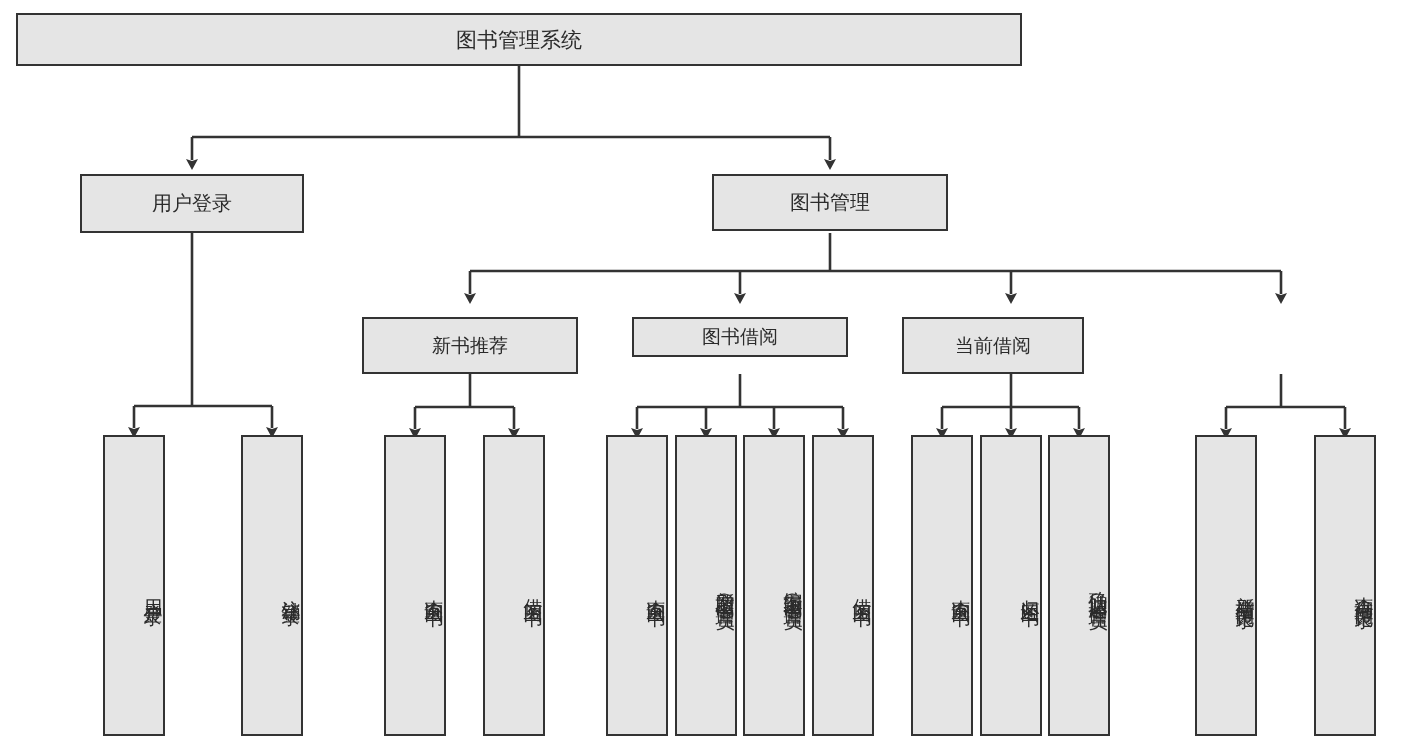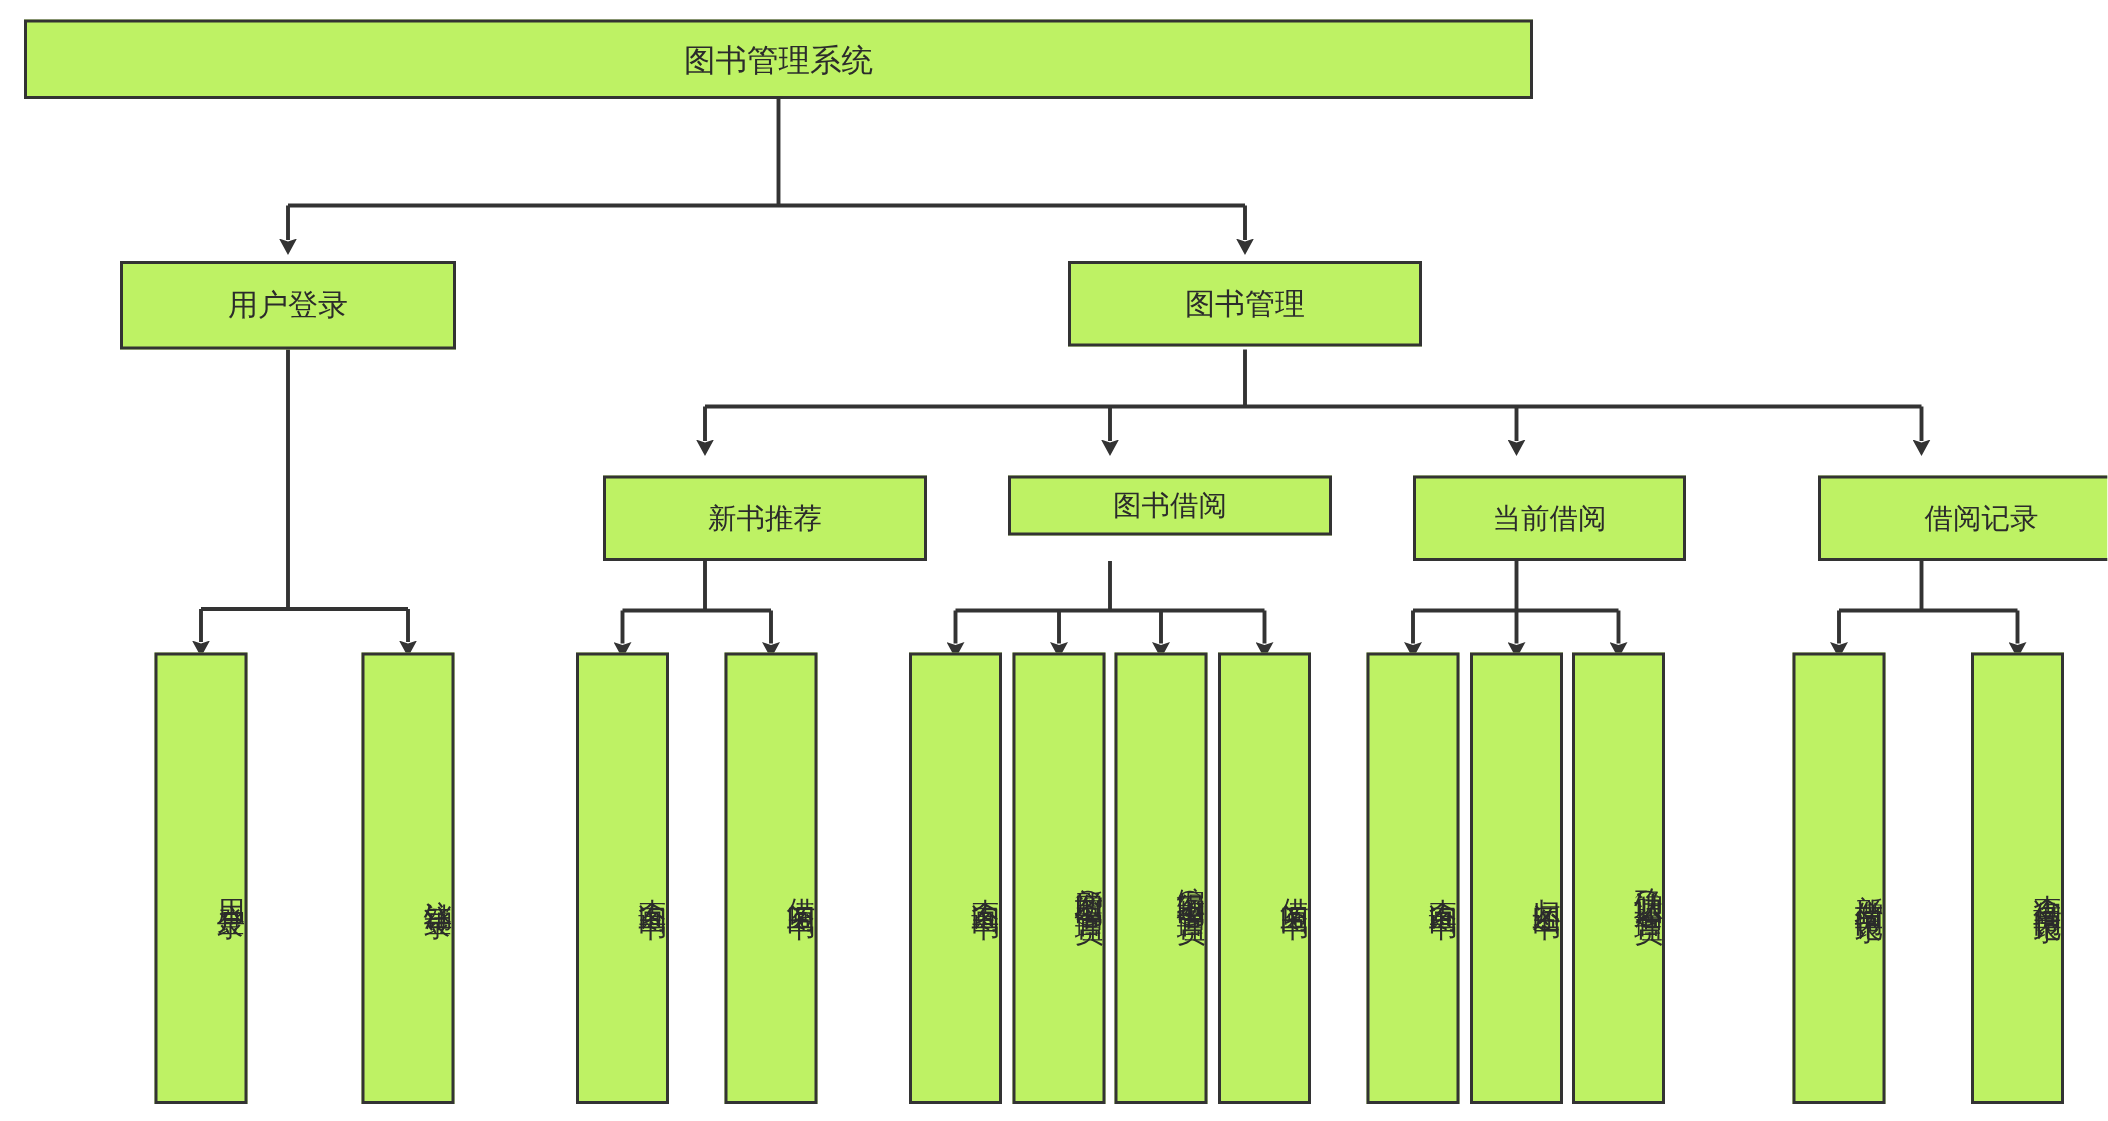--- a/index.html
+++ b/index.html
@@ -14,36 +14,35 @@
     position: relative;
     width: 1405px;
     height: 747px;
     background: #ffffff;
     overflow: hidden;
   }
   .node {
     position: absolute;
     box-sizing: border-box;
     border: 2px solid #333333;
-    background: #bef264;
+    background: #e5e5e5;
     display: flex;
     align-items: center;
     justify-content: center;
     color: #2b2b2b;
     text-align: center;
   }
   .node.root {
     font-size: 21px;
   }
   .node.level1 {
     font-size: 20px;
   }
   .node.level2 {
     font-size: 19px;
-    margin-left: 40px;
   }
   .node.leaf {
     font-size: 19px;
     writing-mode: vertical-rl;
     text-orientation: upright;
     letter-spacing: 3px;
     line-height: 1.05;
     padding-top: 8px;
     align-items: flex-start;
     justify-content: center;
@@ -145,23 +144,20 @@
 
   <div class="node level2" style="left:362px; top:317px; width:216px; height:57px;">
     <span>新书推荐</span>
   </div>
   <div class="node level2" style="left:632px; top:317px; width:216px; height:40px;">
     <span>图书借阅</span>
   </div>
   <div class="node level2" style="left:902px; top:317px; width:182px; height:57px;">
     <span>当前借阅</span>
   </div>
-  <div class="node level2" style="left:1172px; top:317px; width:218px; height:57px;">
-    <span>借阅记录</span>
-  </div>
 
   <div class="node leaf" style="left:103px; top:435px; width:62px; height:301px;">
     <span class="leaf-label">用户登录</span>
   </div>
   <div class="node leaf" style="left:241px; top:435px; width:62px; height:301px;">
     <span class="leaf-label">注销登录</span>
   </div>
 
   <div class="node leaf" style="left:384px; top:435px; width:62px; height:301px;">
     <span class="leaf-label">查询图书</span>

